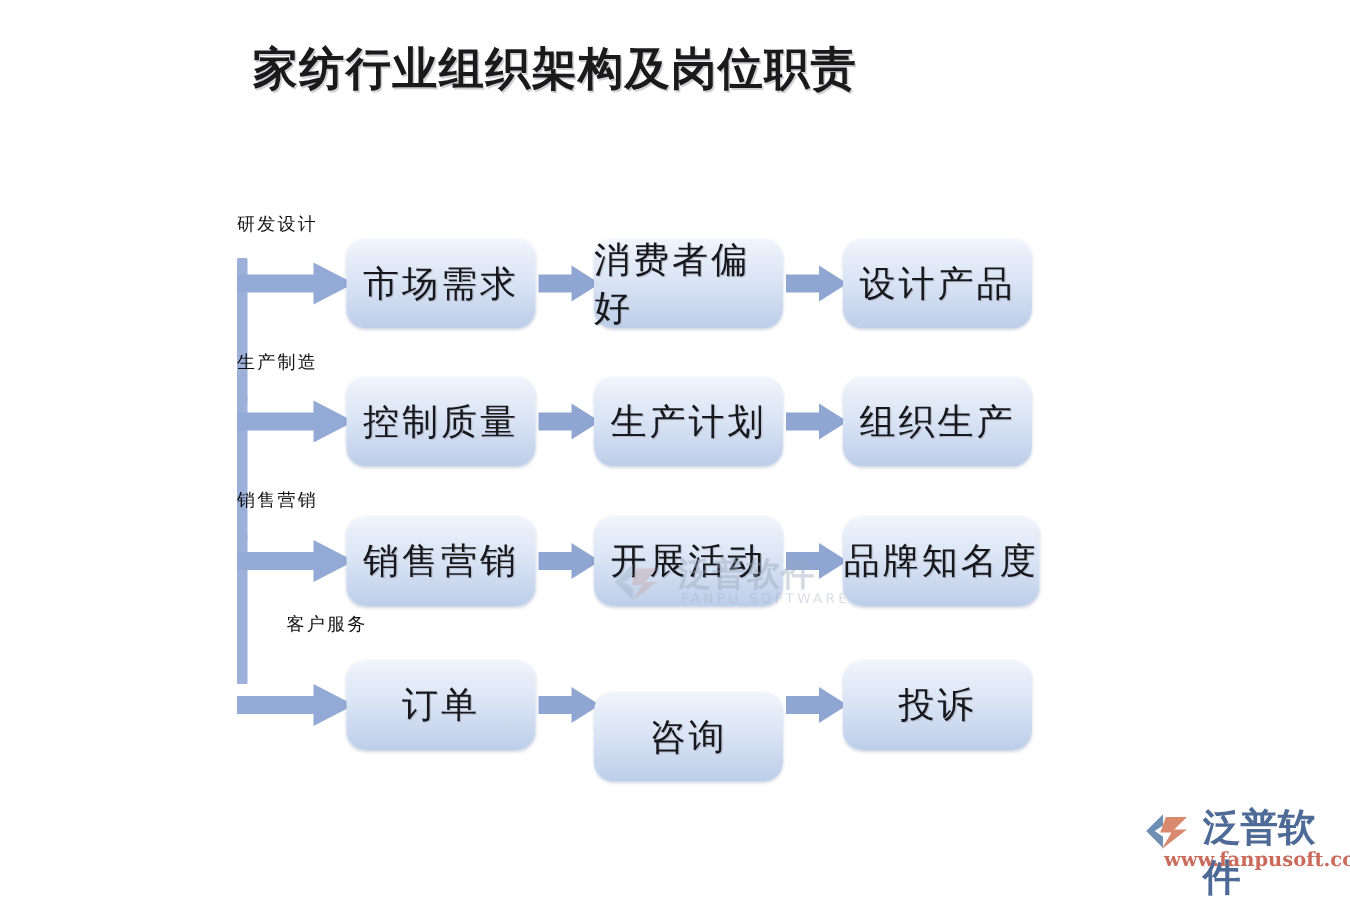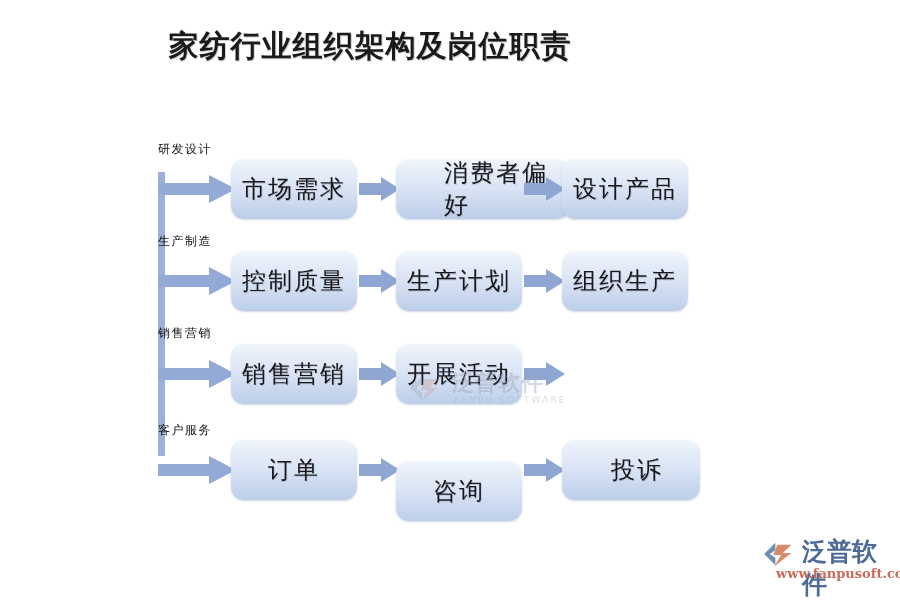--- a/index.html
+++ b/index.html
@@ -212,21 +212,21 @@
     <div class="head"></div>
   </div>
 
   <div class="node" style="left:231px; top:159px; width:126px; height:60px;">市场需求</div>
 
   <div class="link-arrow" style="left:359px; top:177px;">
     <div class="shaft"></div>
     <div class="head"></div>
   </div>
 
-  <div class="node" style="left:396px; top:159px; width:126px; height:60px;padding-left:48px;">消费者偏好</div>
+  <div class="node" style="left:396px; top:159px; width:126px; height:60px;">消费者偏好</div>
 
   <div class="link-arrow" style="left:524px; top:177px;">
     <div class="shaft"></div>
     <div class="head"></div>
   </div>
 
   <div class="node" style="left:562px; top:159px; width:126px; height:60px;">设计产品</div>
 
   <div class="stage-label" style="left:158px; top:233px;">生产制造</div>
 
@@ -265,43 +265,44 @@
     <div class="head"></div>
   </div>
 
   <div class="node" style="left:396px; top:344px; width:126px; height:60px;">开展活动</div>
 
   <div class="link-arrow" style="left:524px; top:362px;">
     <div class="shaft"></div>
     <div class="head"></div>
   </div>
 
-
-  <div class="stage-label" style="left:158px; top:422px;">客户服务</div>
+  <div class="node" style="left:562px; top:344px; width:131px; height:60px;">品牌知名度</div>
+
+  <div class="stage-label" style="left:158px; top:408px;padding-left:33px;">客户服务</div>
 
   <div class="feeder" style="left:158px; top:456px;">
     <div class="shaft"></div>
     <div class="head"></div>
   </div>
 
   <div class="node" style="left:231px; top:440px; width:126px; height:60px;">订单</div>
 
   <div class="link-arrow" style="left:359px; top:458px;">
     <div class="shaft"></div>
     <div class="head"></div>
   </div>
 
   <div class="node" style="left:396px; top:461px; width:126px; height:60px;">咨询</div>
 
   <div class="link-arrow" style="left:524px; top:458px;">
     <div class="shaft"></div>
     <div class="head"></div>
   </div>
 
-  <div class="node" style="left:562px; top:440px; width:126px; height:60px;padding-left:12px;">投诉</div>
+  <div class="node" style="left:562px; top:440px; width:126px; height:60px;">投诉</div>
 
   <div class="center-watermark">
     <span class="cw-mark">
       <svg width="40" height="32" viewBox="0 0 40 32">
         <path d="M2 16 L14 4 L14 12 L8 16 L14 20 L14 28 Z" fill="#9fb4c8"></path>
         <path d="M16 7 L30 7 L22 16 L30 16 L14 28 L20 18 L13 18 Z" fill="#c9a8a8"></path>
       </svg>
     </span>
     <span class="cw-cn">泛普软件</span>
     <span class="cw-en">FANPU SOFTWARE</span>

